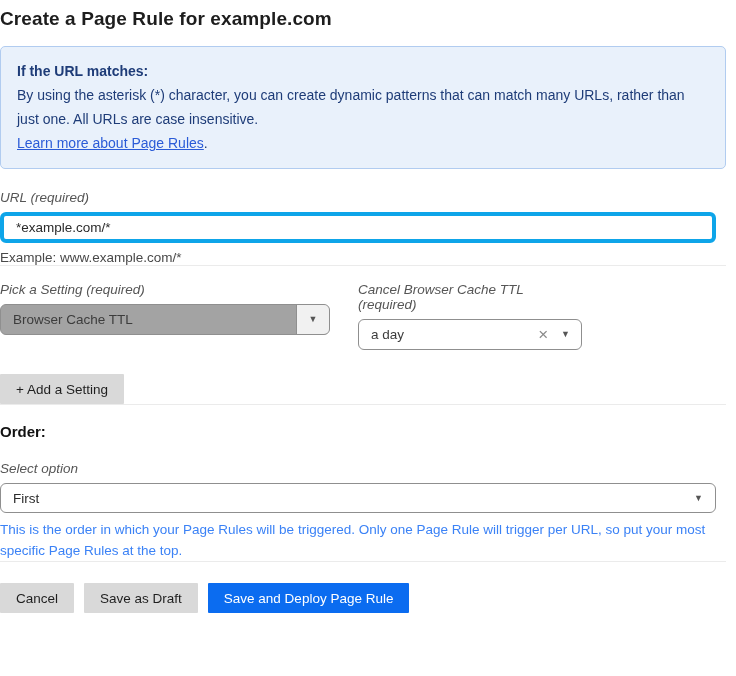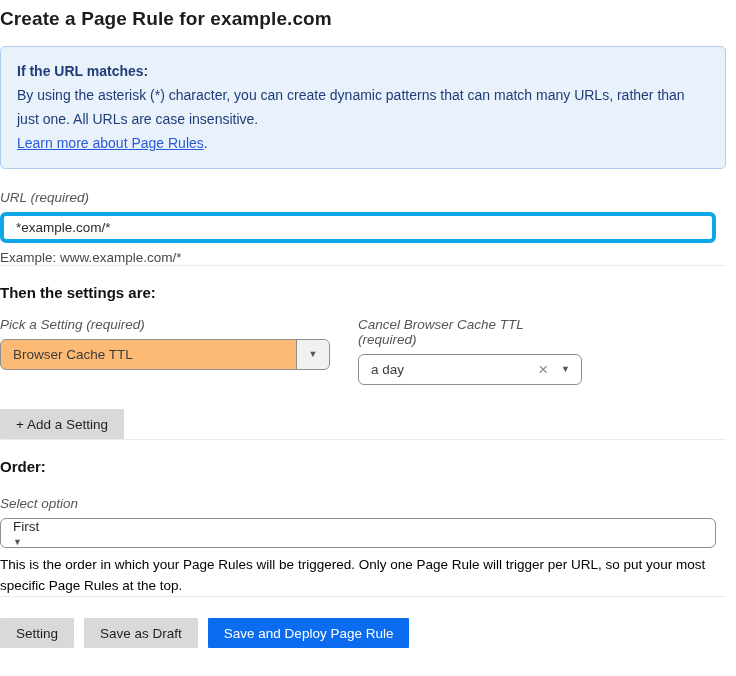--- a/index.html
+++ b/index.html
@@ -84,21 +84,21 @@
   .settings-col-2 { width: 224px; }
   .settings-row .field-label { margin-top: 16px; }
 
   .select-composite {
     margin-top: 7px;
     height: 31px;
     border: 1px solid #8f8f8f;
     border-radius: 6px;
     display: flex;
     align-items: stretch;
-    background: #fdba74;
+    background: #a3a3a3;
     cursor: pointer;
     overflow: hidden;
   }
   .select-composite .select-value {
     flex: 1;
     display: flex;
     align-items: center;
     padding-left: 12px;
     font-size: 13.5px;
     color: #3c3c3c;
@@ -157,35 +157,34 @@
 
   .add-setting-btn { margin-top: 24px; }
 
   .order-select {
     margin-top: 7px;
     width: 716px;
     height: 30px;
     border: 1px solid #8f8f8f;
     border-radius: 6px;
     display: flex;
-    align-items: flex-start;
+    align-items: center;
     padding: 0 12px;
     background: #ffffff;
     cursor: pointer;
-    flex-direction: column;
   }
   .order-select .select-value {
     flex: 1;
     font-size: 13.5px;
     color: #2b2b2b;
   }
   .order-helper {
     margin-top: 6px;
     font-size: 13.5px;
-    color: #000000;
+    color: #3b82f6;
     line-height: 21px;
     max-width: 716px;
   }
 
   .footer-actions {
     margin-top: 21px;
     display: flex;
     gap: 10px;
   }
 </style>
@@ -205,21 +204,20 @@
       <a class="info-link">Learn more about Page Rules</a><span>.</span>
     </div>
   </div>
 
   <label class="field-label">URL (required)</label>
   <input class="text-input" type="text" value="*example.com/*" style="">
   <div class="helper-text">Example: www.example.com/*</div>
 
   <hr class="divider divider-1">
 
-  <div class="section-heading">Then the settings are:</div>
 
   <div class="settings-row">
     <div class="settings-col-1">
       <label class="field-label">Pick a Setting (required)</label>
       <div class="select-composite">
         <div class="select-value">Browser Cache TTL</div>
         <div class="select-arrow-segment">
           <span class="arrow-glyph">▼</span>
         </div>
       </div>
@@ -243,18 +241,18 @@
   <label class="field-label">Select option</label>
   <div class="order-select">
     <div class="select-value">First</div>
     <span class="arrow-glyph">▼</span>
   </div>
   <div class="order-helper">This is the order in which your Page Rules will be triggered. Only one Page Rule will trigger per URL, so put your most specific Page Rules at the top.</div>
 
   <hr class="divider divider-3">
 
   <div class="footer-actions">
-    <button class="btn btn-gray">Setting</button>
+    <button class="btn btn-gray">Cancel</button>
     <button class="btn btn-gray">Save as Draft</button>
     <button class="btn btn-primary">Save and Deploy Page Rule</button>
   </div>
 
 </div>
 
 </body></html>

